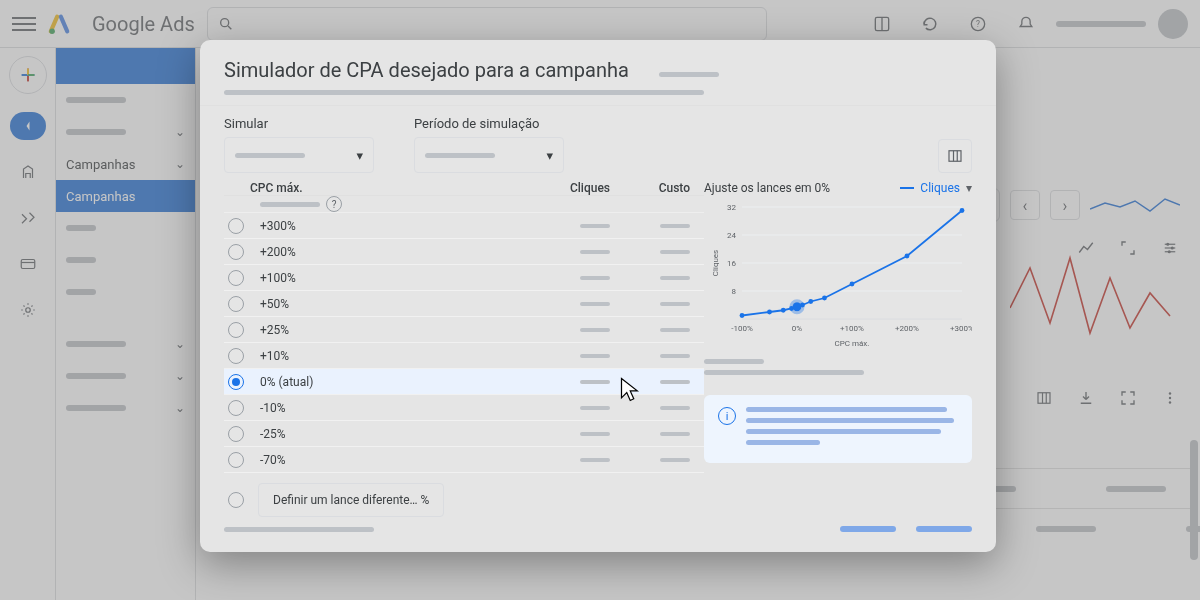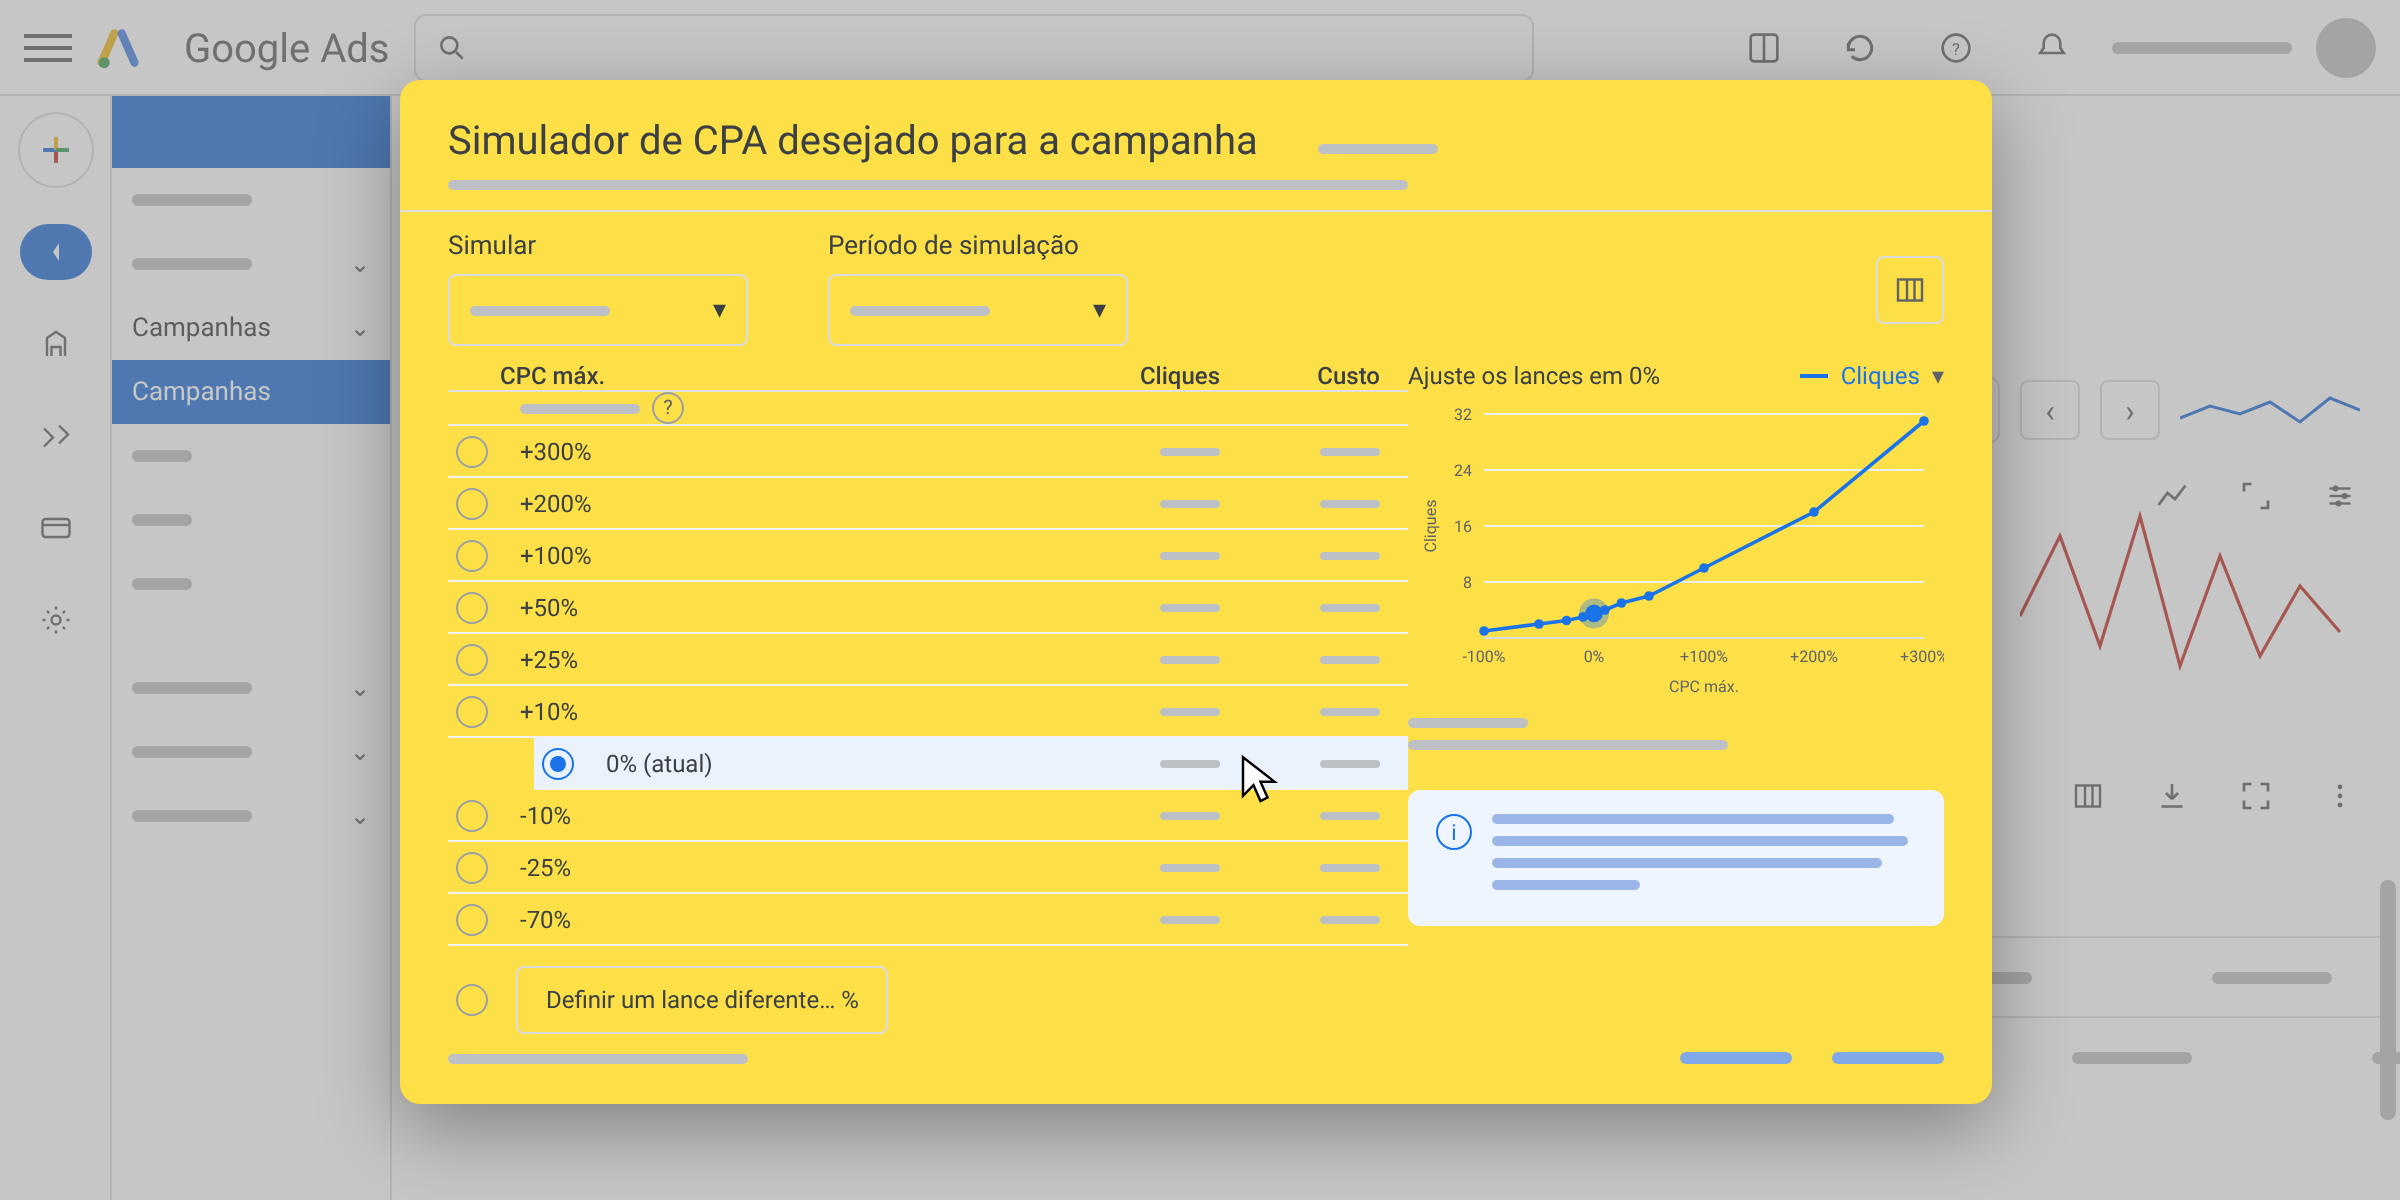--- a/index.html
+++ b/index.html
@@ -53,46 +53,46 @@
   .cell-ph { height: 6px; background: #bdc1c6; border-radius: 3px; }
   .cell-ph.w60 { width: 60px; }
   .cell-ph.w90 { width: 90px; }
   .dot-green { width: 10px; height: 10px; border-radius: 50%; background: #34a853; }
   .cam-ic { width:18px; height:14px; border:1.5px solid #80868b; border-radius:2px; position:relative; }
   .cam-ic::before { content:''; position:absolute; width:6px; height:6px; border:1.5px solid #80868b; border-radius:50%; left:4px; top:2px; }
   .cam-ic::after { content:''; position:absolute; width:4px; height:3px; background:#80868b; top:-3px; left:2px; border-radius:1px; }
   .chk { width:16px; height:16px; border:1.5px solid #80868b; border-radius:2px; }
 
   
-  .modal { position: absolute; z-index: 10; left: 200px; top: 40px; width: 796px; height: 512px; background: #fde047; border-radius: 10px; box-shadow: 0 12px 40px rgba(0,0,0,0.35); display: flex; flex-direction: column; }
+  .modal { position: absolute; z-index: 10; left: 200px; top: 40px; width: 796px; height: 512px; background: #e5e5e5; border-radius: 10px; box-shadow: 0 12px 40px rgba(0,0,0,0.35); display: flex; flex-direction: column; }
   .modal-head { padding: 18px 24px 10px; }
   .modal-title { font-size: 20px; color: #3c4043; font-weight: 400; display:flex; align-items:baseline; gap: 30px;}
   .modal-title .ph { width: 60px; height:5px; background:#bdc1c6; border-radius:3px; display:inline-block;}
   .modal-sub { margin-top: 8px; width: 480px; height: 5px; background: #bdc1c6; border-radius: 3px; }
   .modal-divider { height:1px; background:#e0e0e0; }
 
-  .modal-controls { display:flex; align-items:center; padding: 10px 24px 8px; gap: 40px; }
+  .modal-controls { display:flex; align-items:flex-end; padding: 10px 24px 8px; gap: 40px; }
   .ctrl-group label { font-size: 13px; color:#3c4043; display:block; margin-bottom:6px; }
   .dropdown { width: 150px; height: 36px; border:1px solid #dadce0; border-radius:4px; display:flex; align-items:center; justify-content:space-between; padding:0 10px; font-size:13px; color:#3c4043; cursor:pointer; }
   .dropdown .dd-ph { width:70px; height:5px; background:#bdc1c6; border-radius:3px; }
   .modal-controls .spacer { flex:1; }
   .col-toggle { width:34px; height:34px; border:1px solid #dadce0; border-radius:4px; display:flex; align-items:center; justify-content:center; color:#5f6368; cursor:pointer; }
 
   .modal-body { flex:1; display:flex; padding: 0 24px 8px; min-height:0; }
 
   .sim-table { flex: 0 0 480px; display:flex; flex-direction:column; }
   .sim-head, .sim-row { display:grid; grid-template-columns: 26px 1fr 100px 80px; align-items:center; height: 26px; font-size:12px; color:#3c4043; }
   .sim-head { font-weight:500; border-bottom:1px solid #e0e0e0; height:24px; }
   .sim-head .h1 { grid-column: 1 / span 2; padding-left: 26px; }
   .sim-head > div:nth-child(2), .sim-head > div:nth-child(3) { text-align:right; padding-right:14px;}
   .sim-subhead { display:grid; grid-template-columns: 26px 1fr 100px 80px; align-items:center; height:28px; border-bottom:1px solid #eee; }
   .sim-subhead .ph { width:60px; height:5px; background:#bdc1c6; border-radius:3px; margin-left:10px;}
   .qmark { width:16px; height:16px; border:1px solid #9aa0a6; border-radius:50%; display:inline-flex; align-items:center; justify-content:center; font-size:10px; color:#5f6368; margin-left:6px;}
   .sim-row { border-bottom:1px solid #f1f1f1; cursor:pointer; }
-  .sim-row.selected { background:#eaf2fe;margin-left:43px; }
+  .sim-row.selected { background:#eaf2fe; }
   .radio { width:16px; height:16px; border:1.5px solid #9aa0a6; border-radius:50%; margin-left:4px; }
   .radio.checked { border-color:#1a73e8; display:flex; align-items:center; justify-content:center; }
   .radio.checked::after { content:''; width:8px; height:8px; background:#1a73e8; border-radius:50%; }
   .sim-row .lab { padding-left: 10px; }
   .sim-row .val-ph { width:30px; height:4px; background:#bdc1c6; border-radius:2px; justify-self:end; margin-right:14px; }
   .sim-custom { margin-top:10px; display:flex; align-items:center; gap:14px; }
   .custom-box { height:34px; border:1px solid #dadce0; border-radius:4px; padding:0 14px; display:flex; align-items:center; font-size:12px; color:#3c4043;text-align:right; }
 
   .chart-pane { flex:1; display:flex; flex-direction:column; font-size:12px; color:#3c4043; min-width:0;}
   .chart-top { display:flex; align-items:center; justify-content:space-between; margin-bottom:4px; }

